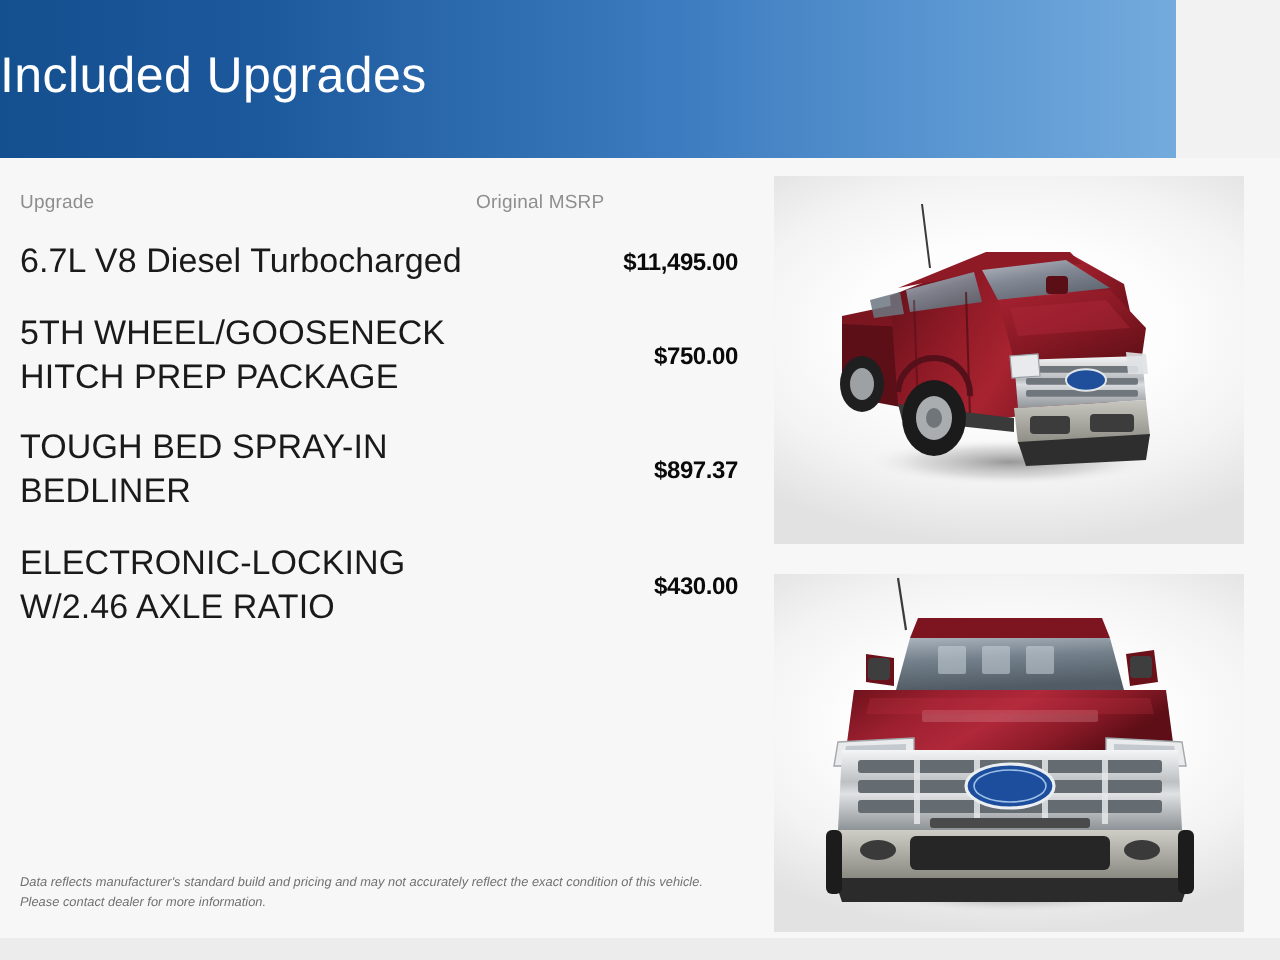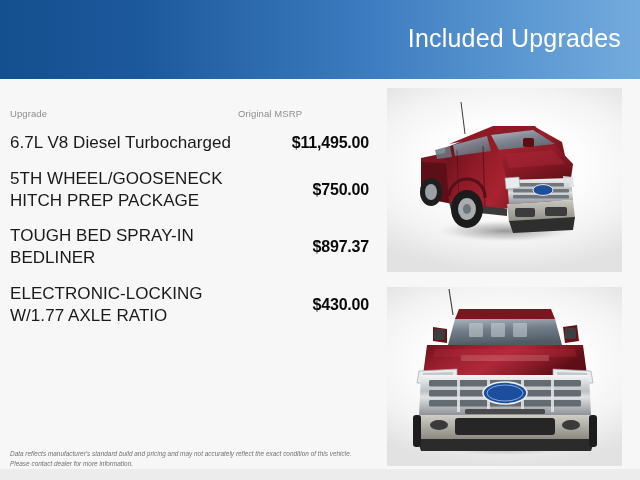--- a/index.html
+++ b/index.html
@@ -20,26 +20,25 @@
     width: 640px;
     height: 480px;
     background: #f2f2f2;
   }
 
   
   .header {
     position: absolute;
     left: 0;
     top: 0;
-    width: 640px;
+    width: 588px;
     height: 79px;
     background: linear-gradient(90deg, #14508f 0%, #1c589c 22%, #3d7cc0 58%, #5c98d2 82%, #74abdd 100%);
     display: flex;
     align-items: center;
-    justify-content: flex-end;
     box-sizing: border-box;
     padding-right: 19px;
   }
   .header-title {
     color: #ffffff;
     font-size: 25px;
     font-weight: 400;
     letter-spacing: 0.2px;
     line-height: 1;
     padding-bottom: 2px;
@@ -51,21 +50,21 @@
     left: 0;
     top: 79px;
     width: 640px;
     height: 390px;
     background: #f7f7f7;
   }
 
   .left-col {
     position: absolute;
     left: 0;
-    top: 12px;
+    top: 0;
     width: 382px;
     height: 390px;
     box-sizing: border-box;
     padding: 0 10px 0 10px;
     background: #f7f7f7;
   }
 
   
   .table {
     width: 100%;
@@ -93,21 +92,21 @@
   .cell-name {
     text-align: left;
     font-size: 17px;
     font-weight: 400;
     color: #1a1a1a;
     line-height: 1.28;
     letter-spacing: 0.05px;
   }
   .cell-price {
     text-align: right;
-    font-size: 16px;
+    font-size: 12px;
     font-weight: 700;
     color: #0a0a0a;
     letter-spacing: -0.2px;
     vertical-align: bottom;
     padding-right: 3px !important;
     white-space: nowrap;
   }
 
   
   .disclaimer {
@@ -189,21 +188,21 @@
           </tr>
           <tr class="row">
             <td class="cell-name">5TH WHEEL/GOOSENECK HITCH PREP PACKAGE</td>
             <td class="cell-price">$750.00</td>
           </tr>
           <tr class="row">
             <td class="cell-name">TOUGH BED SPRAY-IN BEDLINER</td>
             <td class="cell-price">$897.37</td>
           </tr>
           <tr class="row">
-            <td class="cell-name">ELECTRONIC-LOCKING W/1.77 AXLE RATIO</td>
+            <td class="cell-name">ELECTRONIC-LOCKING W/2.46 AXLE RATIO</td>
             <td class="cell-price">$430.00</td>
           </tr>
         </tbody>
       </table>
 
       <div class="disclaimer">Data reflects manufacturer's standard build and pricing and may not accurately reflect the exact condition of this vehicle. Please contact dealer for more information.</div>
     </div>
 
     <div class="right-col">
 

